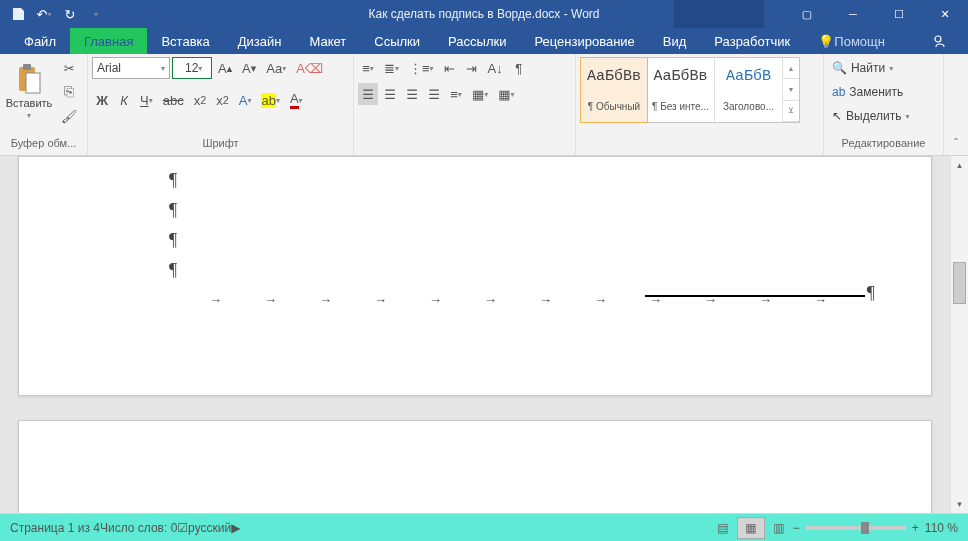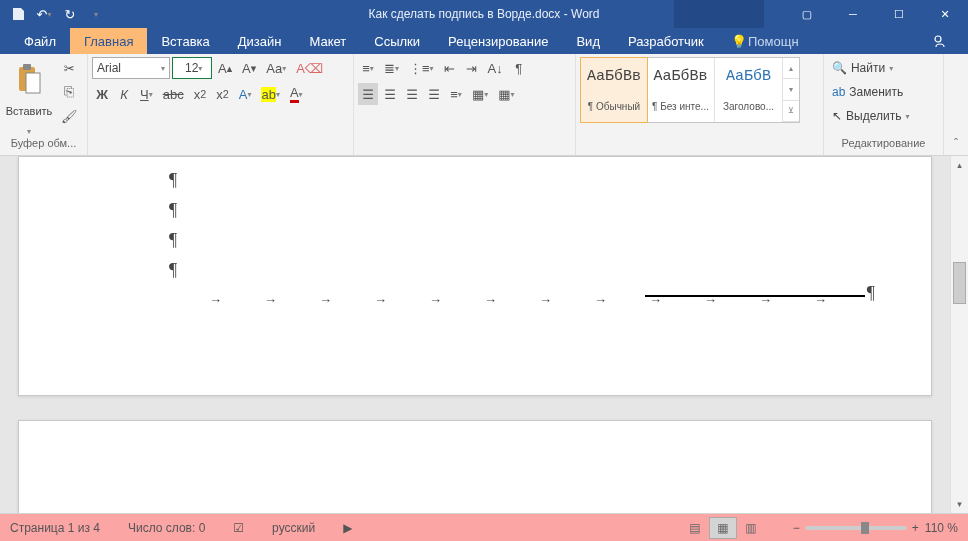--- a/index.html
+++ b/index.html
@@ -6,32 +6,32 @@
 body{background:#fff;width:968px;height:541px;overflow:hidden;font-size:12px;color:#444}
 .titlebar{height:28px;background:#2b579a;color:#fff;display:flex;align-items:center;position:relative}
 .qat{display:flex;align-items:center;gap:2px;padding-left:6px}
 .qat-btn{width:24px;height:24px;display:flex;align-items:center;justify-content:center;color:#fff;font-size:13px}
 .title{position:absolute;left:50%;transform:translateX(-50%);font-size:12px;color:#e8eef8}
 .winctl{margin-left:auto;display:flex}
 .winctl div{width:46px;height:28px;display:flex;align-items:center;justify-content:center;font-size:11px}
 .winctl .user-badge{width:90px;background:#234a86;margin-right:20px}
 .ribbon-tabs{height:26px;background:#2b579a;display:flex;align-items:stretch;padding-left:10px;color:#fff}
 .rtab{padding:0 14px;display:flex;align-items:center;font-size:13px}
-.rtab.active{background:#fdba74;color:#2b579a}
+.rtab.active{background:#22c55e;color:#2b579a}
 .rtab.tell{color:#c9d7ee}
 .rtab-spacer{flex:1}
 .rtab.share{padding:0 20px}
 .ribbon{height:102px;background:#f3f3f3;border-bottom:1px solid #d4d4d4;display:flex}
 .group{border-right:1px solid #e1e1e1;display:flex;flex-direction:column;padding:3px 4px 0;position:relative}
 .group-body{flex:1;display:flex;align-items:flex-start;gap:3px}
 .group-label{height:18px;text-align:center;font-size:11px;color:#666;position:relative}
 .vstack{display:flex;flex-direction:column;gap:2px}
 .hstack{display:flex;align-items:center;gap:2px}
 .btn{min-width:20px;height:22px;display:flex;align-items:center;justify-content:center;padding:0 3px;font-size:13px;color:#555;border:1px solid transparent}
-.bigbtn{width:50px;display:flex;flex-direction:column;align-items:center;justify-content:center;gap:10px;padding-top:6px}
+.bigbtn{width:50px;display:flex;flex-direction:column;align-items:center;justify-content:center;gap:2px;padding-top:6px}
 .bigbtn .lbl{font-size:11px;color:#444}
 .fontname{width:78px;height:22px;border:1px solid #ababab;background:#fff;font-size:12px;padding:0 4px;display:flex;align-items:center;justify-content:space-between}
 .fontsize{width:40px;height:22px;border:1px solid #15803d;background:#fff;font-size:12px;padding:0 12px;display:flex;align-items:center;justify-content:space-between}
 .dd{font-size:8px;color:#888}
 .styles-gallery{display:flex;border:1px solid #c6c6c6;background:#fff;height:66px}
 .style-item{width:68px;border-right:1px solid #e1e1e1;display:flex;flex-direction:column;align-items:center;justify-content:center;padding:4px 2px}
 .style-item.sel{border:1px solid #f0b45a;background:#fdeedc;margin:-1px}
 .style-prev{font-size:15px;font-family:Liberation Mono, monospace}
 .style-prev.blue{color:#2e74b5}
 .style-name{font-size:10px;color:#555;margin-top:16px;white-space:nowrap;overflow:hidden;max-width:64px}
@@ -45,21 +45,21 @@
 .page2{height:220px}
 .para-mark{font-family:"Times New Roman",serif;font-size:18px;line-height:30px}
 .tabs-line{position:absolute;top:134px;left:190px;right:60px;display:flex;align-items:center}
 .tab-arrow{font-size:13px;margin-right:42px}
 .sig-line{position:absolute;right:66px;top:138px;width:220px;border-bottom:2px solid #000}
 .cursor-mark{position:absolute;right:56px;top:126px;font-family:"Times New Roman",serif;font-size:18px}
 .vscroll{width:18px;background:#f3f3f3;border-left:1px solid #e1e1e1;display:flex;flex-direction:column}
 .vscroll .arr{height:18px;display:flex;align-items:center;justify-content:center;font-size:9px;color:#666}
 .vscroll .track{flex:1;position:relative}
 .vscroll .thumb{position:absolute;left:2px;right:2px;top:88px;height:42px;background:#cdcdcd;border:1px solid #ababab}
-.statusbar{height:28px;background:#fca5a5;border-top:1px solid #d4d4d4;display:flex;align-items:center;gap:28px;padding:0 10px;font-size:12px;color:#555}
+.statusbar{height:28px;background:#5eead4;border-top:1px solid #d4d4d4;display:flex;align-items:center;gap:0;padding:0 10px;font-size:12px;color:#555}
 .statusbar .spacer{flex:1}
 .view-btns{display:flex;gap:0}
 .view-btns div{width:28px;height:22px;display:flex;align-items:center;justify-content:center;border:1px solid transparent;font-size:12px;color:#666}
 .view-btns div.active{background:#d4d4d4;border-color:#ababab}
 .zoom{display:flex;align-items:center;gap:6px}
 .zoom-track{width:100px;height:4px;background:#cdcdcd;position:relative}
 .zoom-thumb{position:absolute;left:55px;top:-4px;width:8px;height:12px;background:#888}
 svg{display:block}
 </style>
 </head>
@@ -88,20 +88,21 @@
   </div>
 </div>
 
 <div class="ribbon-tabs">
   <div class="rtab">Файл</div>
   <div class="rtab active">Главная</div>
   <div class="rtab">Вставка</div>
   <div class="rtab">Дизайн</div>
   <div class="rtab">Макет</div>
   <div class="rtab">Ссылки</div>
+  <div class="rtab">Рассылки</div>
   <div class="rtab">Рецензирование</div>
   <div class="rtab">Вид</div>
   <div class="rtab">Разработчик</div>
   <div class="rtab tell">💡 <span>Помощн</span></div>
   <div class="rtab-spacer"></div>
   <div class="rtab share">
       <svg width="16" height="16" viewBox="0 0 16 16">
         <circle cx="6" cy="6" r="3" fill="none" stroke="#fff" stroke-width="1.2"></circle>
         <path d="M4 14c0-2 2-3 4-3s4 1 4 3" fill="none" stroke="#fff" stroke-width="1.2"></path>
       </svg>
@@ -124,21 +125,21 @@
       <div class="vstack">
         <div class="btn">✂</div>
         <div class="btn">⎘</div>
         <div class="btn">🖌</div>
       </div>
     </div>
     <div class="group-label">Буфер обм...</div>
   </div>
 
   <div class="group" style="width:266px">
-    <div class="group-body vstack" style="gap:4px;width:100%">
+    <div class="group-body vstack" style="gap:10px;width:100%">
       <div class="hstack">
         <div class="fontname">
             <span>Arial</span>
             <span class="dd">▾</span>
           </div>
         <div class="fontsize">
             <span>12</span>
             <span class="dd">▾</span>
           </div>
         <div class="btn">A<sup>▴</sup></div>
@@ -166,20 +167,21 @@
         <div class="btn">
             <span style="background:#ff0">ab</span>
             <span class="dd">▾</span>
           </div>
         <div class="btn">
             <span style="border-bottom:3px solid #c00">A</span>
             <span class="dd">▾</span>
           </div>
       </div>
     </div>
+    <div class="group-label">Шрифт</div>
   </div>
 
   <div class="group" style="width:222px">
     <div class="group-body vstack" style="gap:4px">
       <div class="hstack">
         <div class="btn">≡<span class="dd">▾</span></div>
         <div class="btn">≣<span class="dd">▾</span></div>
         <div class="btn">⋮≡<span class="dd">▾</span></div>
         <div class="btn">⇤</div>
         <div class="btn">⇥</div>

